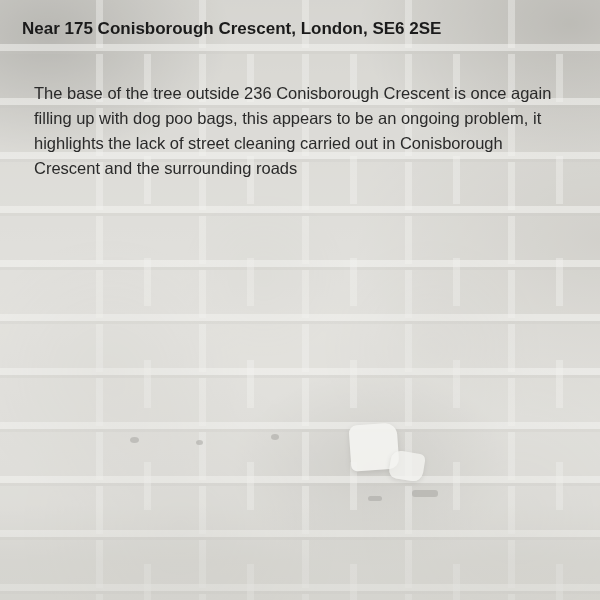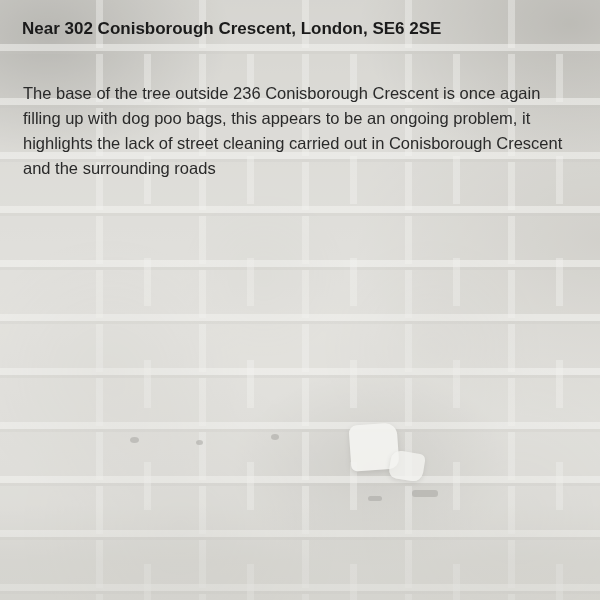--- a/index.html
+++ b/index.html
@@ -124,21 +124,21 @@
     font-size: 17px;
     font-weight: bold;
     color: #1b1b1b;
     line-height: 1.25;
     margin: 0 0 42px 0;
   }
   .body-text {
     font-size: 16.5px;
     color: #2a2a2a;
     line-height: 1.52;
-    margin: 1px;
+    margin: 12px;
     max-width: 560px;
   }
 </style>
 </head>
 <body>
 
 <div class="report-card">
 
   <div class="photo-layer">
     <div class="brick-rows"></div>
@@ -154,17 +154,17 @@
 
     <div class="litter" style="left:350px; top:424px; width:48px; height:46px; border-radius:8px 12px 10px 6px; transform:rotate(-4deg);"></div>
     <div class="litter" style="left:390px; top:452px; width:34px; height:28px; border-radius:10px 6px 10px 8px; transform:rotate(9deg); opacity:.85;"></div>
 
     <div class="ground-shadow"></div>
   </div>
 
   <div class="wash"></div>
 
   <div class="content">
-    <p class="title">Near 302 Conisborough Crescent, London, SE6 2SE</p>
+    <p class="title">Near 175 Conisborough Crescent, London, SE6 2SE</p>
     <p class="body-text">The base of the tree outside 236 Conisborough Crescent is once again filling up with dog poo bags, this appears to be an ongoing problem, it highlights the lack of street cleaning carried out in Conisborough Crescent and the surrounding roads</p>
   </div>
 
 </div>
 
 </body></html>

